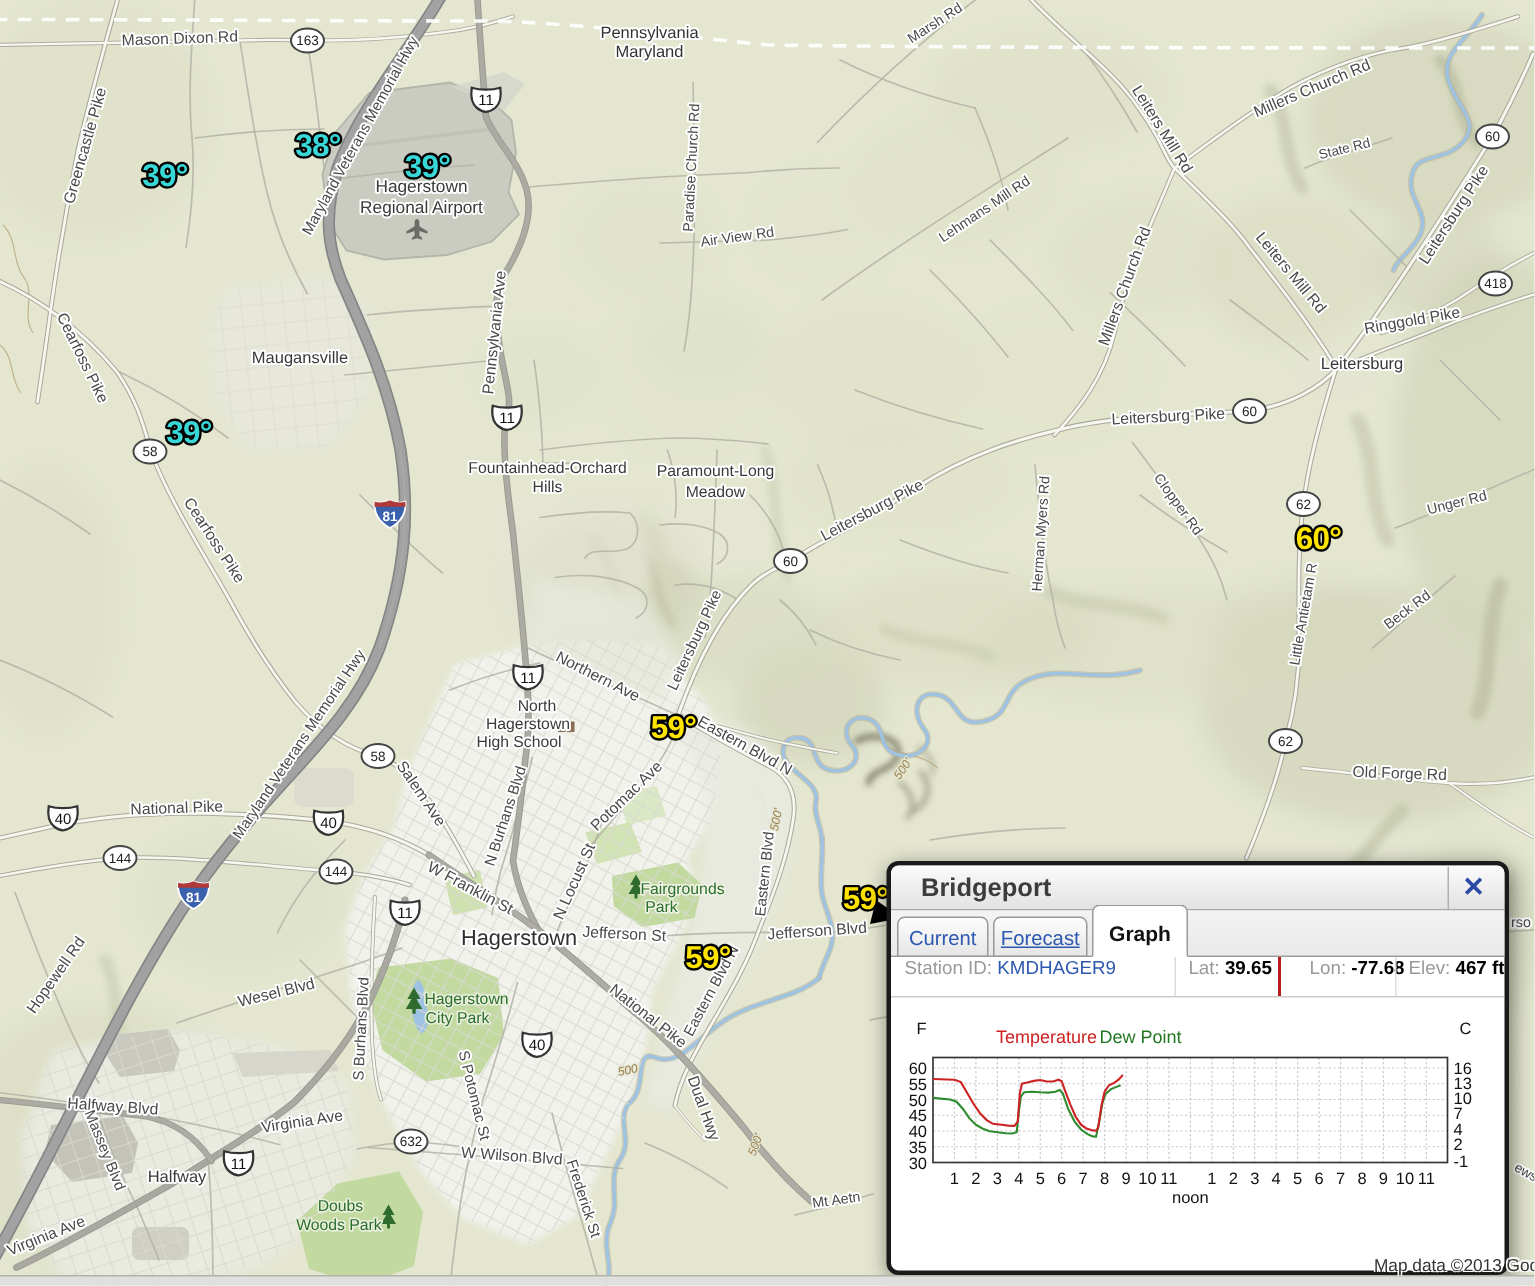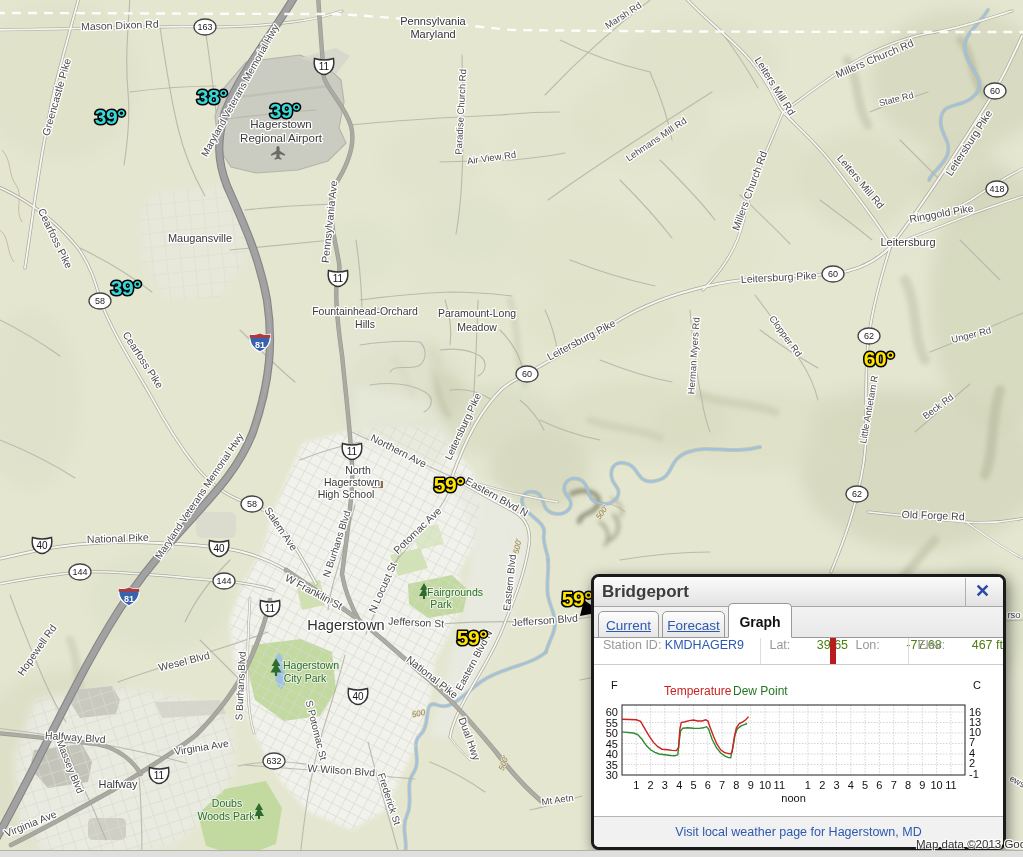--- a/index.html
+++ b/index.html
@@ -2,32 +2,32 @@
 <html><head><meta charset="utf-8"><title>Map</title>
 <style>
 * { margin:0; padding:0; box-sizing:border-box; }
 body { font-family:"Liberation Sans", sans-serif; }
 #wrap { position:relative; width:1023px; height:857px; overflow:hidden; background:#e4e6d0; }
 #attr { position:absolute; left:916px; top:838px; font-size:11.5px; color:#333;
   text-shadow:-1px -1px 0 #fff,1px -1px 0 #fff,-1px 1px 0 #fff,1px 1px 0 #fff; white-space:nowrap; z-index:20; }
 #popup { position:absolute; left:591px; top:574px; width:415px; height:276px; background:#fff;
   border:3px solid #1a1a1a; border-radius:8px; box-shadow:2px 4px 14px rgba(0,0,0,0.5); z-index:10; overflow:hidden; }
 #phead { position:relative; height:30px; background:linear-gradient(#fbfbfb,#e2e2e2); border-bottom:1px solid #a8a8a8; }
-#phead .title { position:absolute; left:8px; top:5px; font-size:17px; font-weight:bold; color:#3c3c3c; }
+#phead .title { position:absolute; left:20px; top:5px; font-size:17px; font-weight:bold; color:#3c3c3c; }
 #phead .x { position:absolute; right:13px; top:3px; font-size:18px; font-weight:bold; color:#2b4aa5; }
 #phead .div { position:absolute; right:37px; top:1px; width:1px; height:29px; background:#b0b0b0; }
 #ptabs { position:relative; height:31px; background:linear-gradient(#f3f3f3,#e9e9e9); border-bottom:1px solid #999; }
 .tab { position:absolute; bottom:-1px; height:27px; line-height:27px; font-size:13.5px; color:#2d59b0; text-align:center;
   background:linear-gradient(#fdfdfd,#e6e6e6); border:1px solid #999; border-bottom:1px solid #999; border-radius:5px 5px 0 0; }
 .tab.active { height:35px; line-height:37px; background:#fff; color:#111; font-weight:bold; border-bottom:1px solid #fff; z-index:2; font-size:14px; }
 #pinfo { display:flex; height:27px; border-bottom:1px solid #ccc; font-size:12.5px; color:#999; white-space:nowrap; }
-#pinfo b { color:#4d7c0f; font-weight:normal;margin-left:23px; }
+#pinfo b { color:#000000; font-weight:bold; }
 #pinfo .c1 { padding-left:9px; width:193px; }
 #pinfo .c2 { width:70px; border-left:1px solid #ddd; padding-left:8px; }
-#pinfo .c3 { width:78px; border-left:6px solid #b91c1c; padding-left:19px; }
+#pinfo .c3 { width:78px; border-left:2px solid #b91c1c; padding-left:19px; }
 #pinfo .c4 { border-left:1px solid #ddd; padding-left:8px; }
 #pinfo a { color:#2d59b0; text-decoration:none; }
 #pgraph { height:151px; }
 #pfoot { position:absolute; left:0; right:0; bottom:0; height:31px; background:#f1f1f1; border-top:1px solid #b5b5b5;
   text-align:center; line-height:30px; font-size:12.5px; color:#2d59b0; }
 </style></head>
 <body>
 <div id="wrap">
 <svg width="1023" height="857" viewBox="0 0 1023 857" font-family="Liberation Sans, sans-serif" shape-rendering="geometricPrecision">
       <rect width="1023" height="857" fill="#e4e6d0"></rect>
@@ -639,21 +639,21 @@
     </svg>
 <div id="attr">Map data ©2013 Google</div>
 <div style="position:absolute;left:0;top:850px;width:1023px;height:7px;background:#dfdfdd;border-top:1px solid #b2b2ad;z-index:15;"></div>
 <div id="popup">
   <div id="phead">
         <span class="title">Bridgeport</span>
         <span class="div"></span>
         <span class="x">✕</span>
       </div>
   <div id="ptabs">
-    <span class="tab" style="left:4px;width:61px;text-decoration:underline;">Current</span>
+    <span class="tab" style="left:4px;width:61px;">Current</span>
     <span class="tab" style="left:68px;width:63px;text-decoration:underline;">Forecast</span>
     <span class="tab active" style="left:134px;width:64px;">Graph</span>
   </div>
   <div id="pinfo">
     <span class="c1">Station ID: <a>KMDHAGER9</a></span>
     <span class="c2">Lat: <b>39.65</b></span>
     <span class="c3">Lon: <b>-77.68</b></span>
     <span class="c4">Elev: <b>467 ft</b></span>
   </div>
   <div id="pgraph"><svg width="409" height="151" viewBox="0 0 409 151" font-family="Liberation Sans, sans-serif">
@@ -727,14 +727,13 @@
           <text x="156.7" y="124" font-size="11" fill="#111" text-anchor="middle">9</text>
           <text x="328.3" y="124" font-size="11" fill="#111" text-anchor="middle">9</text>
           <text x="171.0" y="124" font-size="11" fill="#111" text-anchor="middle">10</text>
           <text x="342.6" y="124" font-size="11" fill="#111" text-anchor="middle">10</text>
           <text x="185.3" y="124" font-size="11" fill="#111" text-anchor="middle">11</text>
           <text x="356.9" y="124" font-size="11" fill="#111" text-anchor="middle">11</text>
           <text x="199.6" y="137" font-size="11" fill="#111" text-anchor="middle">noon</text>
           <polyline points="28.0,66.9 39.4,68.0 43.7,69.5 48.0,74.3 52.3,80.6 56.6,84.8 60.9,87.3 65.2,89.0 70.9,89.8 76.6,90.5 80.9,90.7 83.8,89.8 85.2,76.4 86.6,65.9 88.8,63.2 93.8,62.8 99.5,63.2 105.2,63.4 109.5,62.8 112.4,61.7 114.5,63.8 118.1,74.3 122.4,82.7 126.7,88.0 131.0,91.1 134.5,92.6 136.7,92.8 138.8,82.7 141.0,70.1 143.1,64.2 146.7,61.1 150.3,59.6 153.1,58.5" fill="none" stroke="#2e8b2e" stroke-width="1.4"></polyline>
           <polyline points="28.0,54.3 42.3,54.8 46.6,56.4 50.9,63.8 55.2,71.2 59.5,77.4 63.8,81.7 68.0,84.2 73.8,84.8 78.1,85.4 82.3,85.6 84.5,82.7 85.9,63.8 87.3,57.5 90.9,56.7 95.2,55.6 99.5,55.0 103.8,56.0 108.1,56.0 111.7,54.8 113.8,55.8 115.9,61.7 119.5,71.2 123.1,79.5 126.7,84.8 130.2,87.3 134.5,88.6 136.7,88.8 138.1,86.9 140.3,72.2 142.4,62.8 145.3,58.5 148.8,56.9 151.7,54.8 154.6,51.6" fill="none" stroke="#cc2222" stroke-width="1.4"></polyline>
         </svg></div>
-  <div id="pfoot">Visit local weather page for Hagerstown, MD</div>
 </div>
 </div>
 </body></html>

